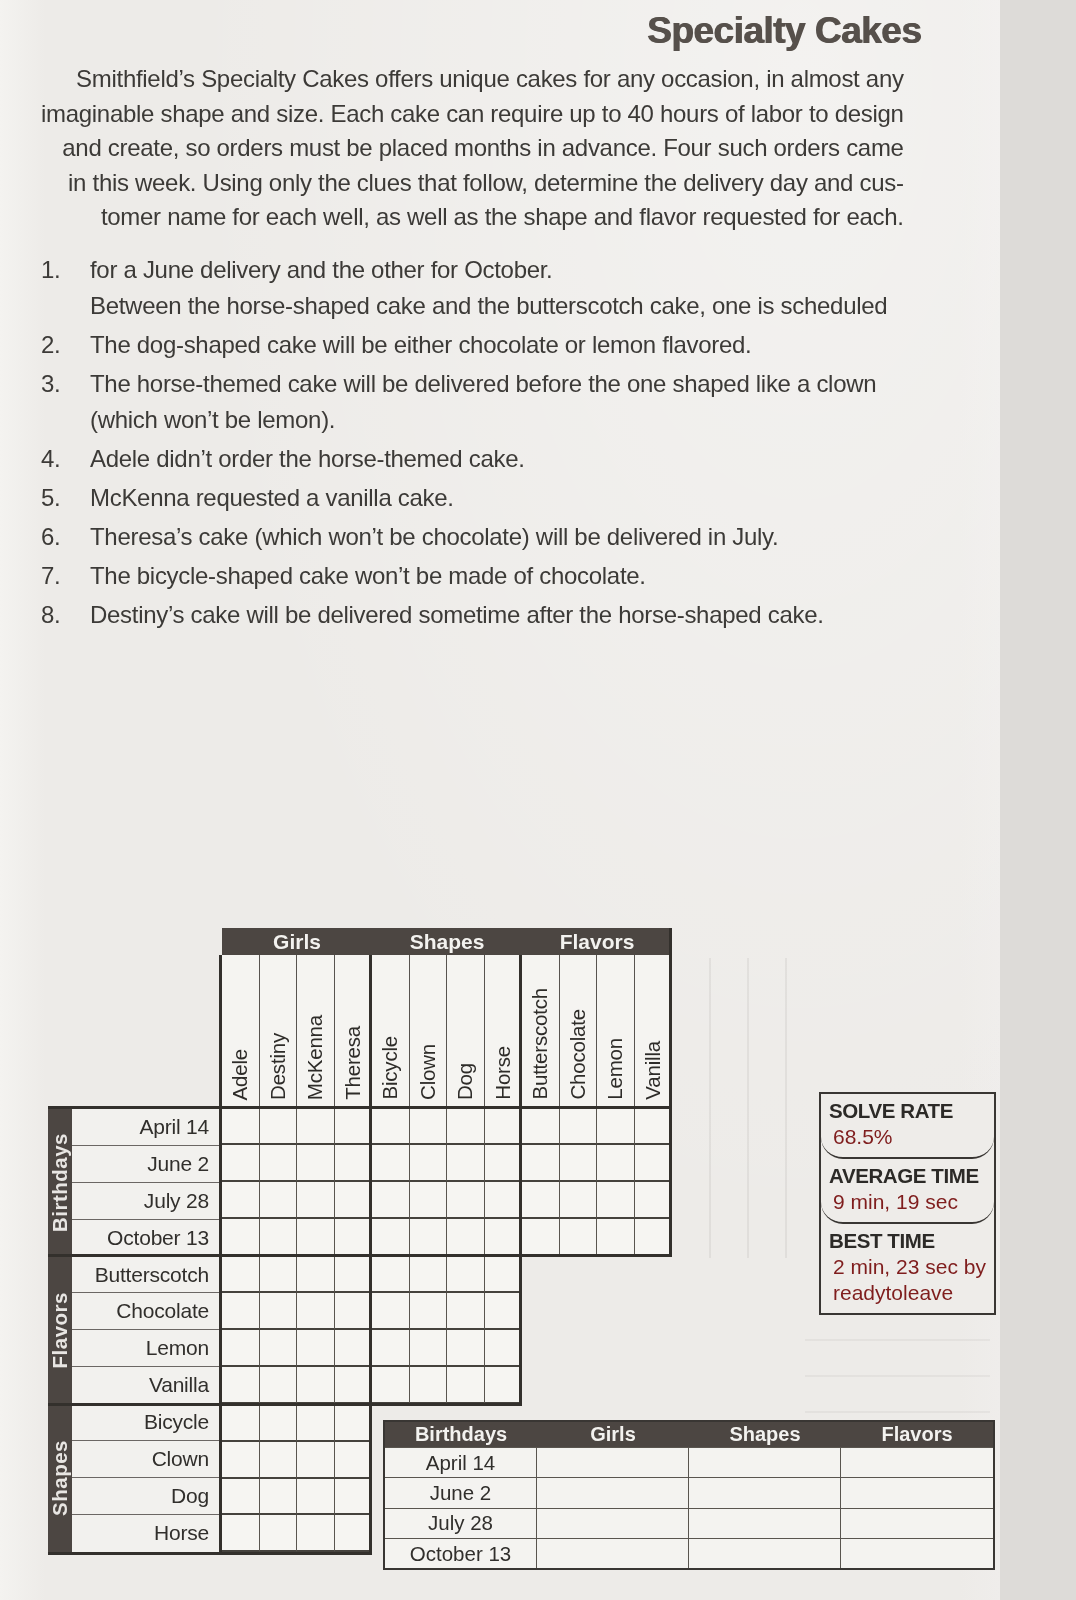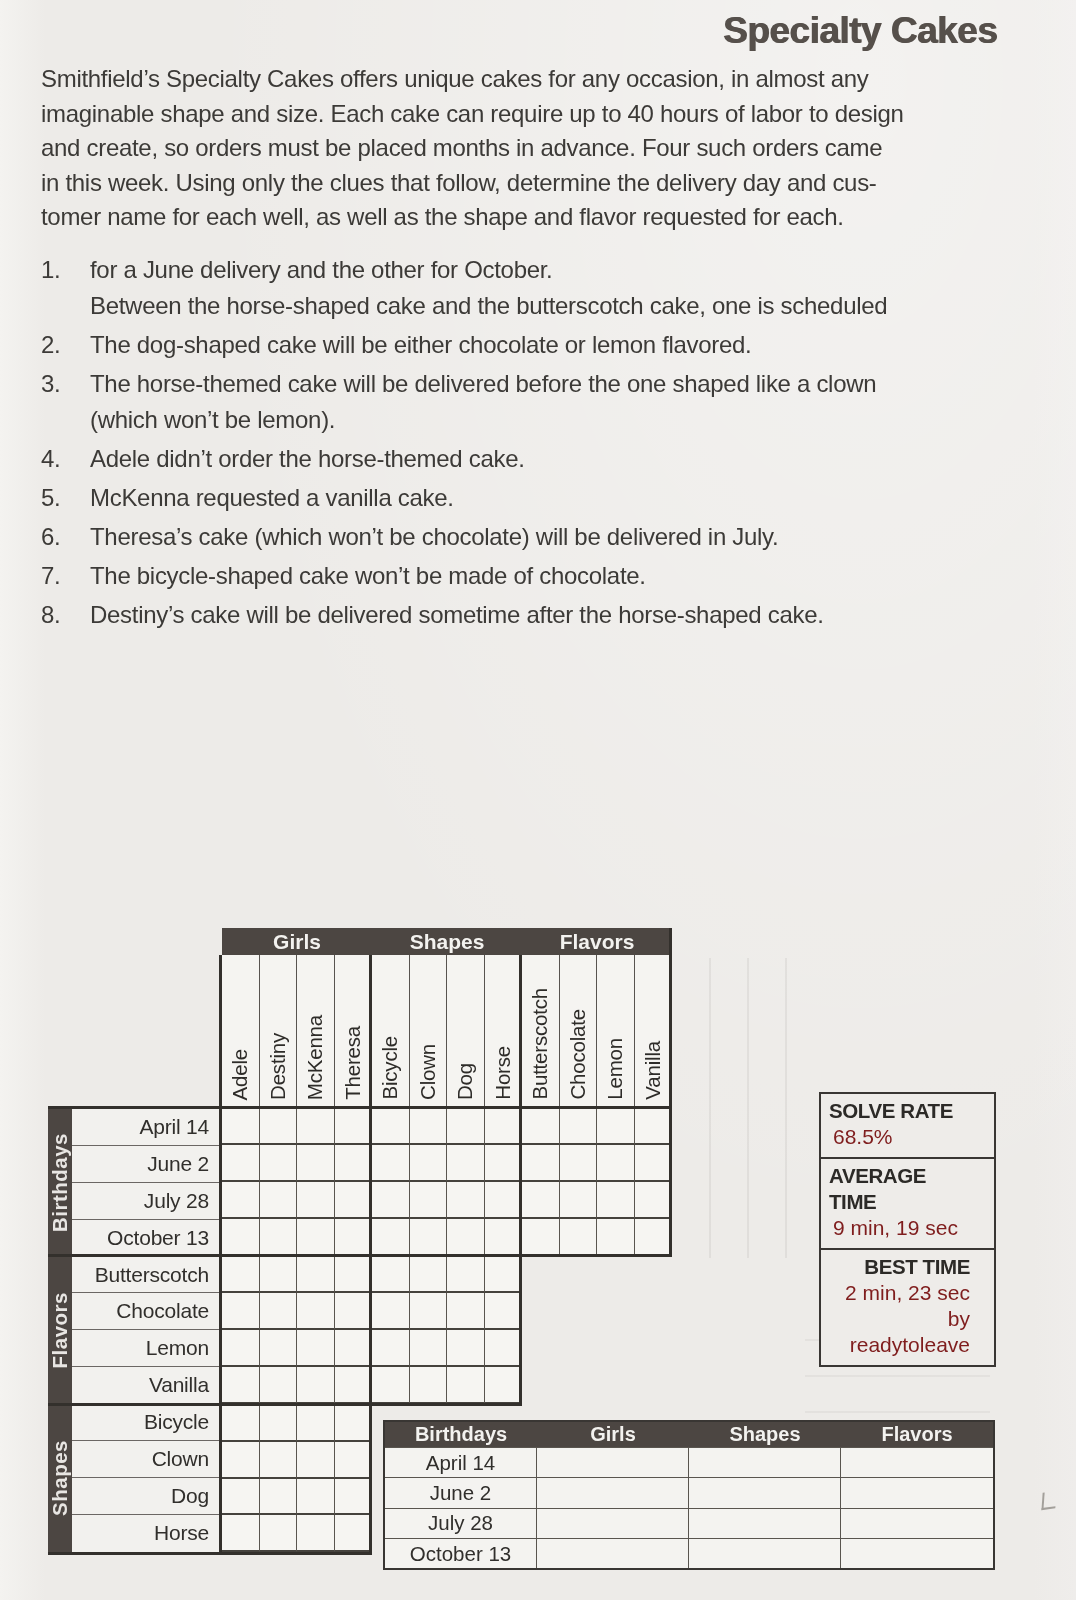--- a/index.html
+++ b/index.html
@@ -1,32 +1,32 @@
 <!DOCTYPE html>
 <html><head>
 <meta charset="utf-8">
 <style>
   html,body{margin:0;padding:0;background:#dddbd8;}
   .page{
-    position:relative;width:1076px;height:1600px;overflow:hidden;
+    position:relative;width:1000px;height:1600px;overflow:hidden;
     font-family:"Liberation Sans","DejaVu Sans",sans-serif;
     color:#3b3835;
     background:
       radial-gradient(ellipse at 80% 5%, rgba(255,255,255,.35), rgba(255,255,255,0) 55%),
       linear-gradient(90deg, #f4f3f0 0px, #edebe8 45px, #edebe8 96%, #efedeb 100%);
   }
   
   .title{
     position:absolute;top:10px;right:79px;
     font-size:37px;font-weight:800;letter-spacing:-.5px;color:#56504b;
     text-shadow:1px 0 0 #56504b;
   }
   
   .intro{position:absolute;left:41px;top:62px;font-size:24px;line-height:34.6px;letter-spacing:-.3px;color:#3c3a37;}
-  .iline{white-space:nowrap;}
+  .iline{white-space:nowrap;text-align:right;}
   
   .clues{position:absolute;left:41px;top:252px;font-size:24px;letter-spacing:-.3px;color:#3c3a37;}
   .clue{display:flex;margin-bottom:3px;}
   .cnum{width:49px;flex:none;line-height:36px;}
   .cline{white-space:nowrap;line-height:36px;}
   
   .gheader{
     position:absolute;left:222px;top:928px;width:450px;height:27px;
     background:#4c4642;display:flex;
   }
@@ -61,22 +61,22 @@
   .rowlabels{position:absolute;left:72px;top:1109px;width:147px;height:443px;display:flex;flex-direction:column;}
   .rcell{
     height:36.9px;box-sizing:border-box;background:#f2f1ee;
     border-bottom:1px solid #6b6764;
     display:flex;align-items:center;justify-content:flex-end;
     padding-right:10px;font-size:21px;letter-spacing:-.2px;color:#312f2c;
   }
   .rcell:last-child{border-bottom:none;}
   
   .stats{position:absolute;left:819px;top:1092px;width:177px;border:2px solid #393633;box-sizing:border-box;background:#eeece9;}
-  .stat{border-bottom:2px solid #393633;padding:4px 24px 7px 8px;}
-  .stat:last-child{border-bottom:none;text-align:right;}
+  .stat{border-bottom:2px solid #393633;padding:4px 6px 7px 8px;border-radius:22px;}
+  .stat:last-child{border-bottom:none;}
   .stat .slabel{font-weight:bold;font-size:20.5px;letter-spacing:-.4px;color:#2c2a27;line-height:26px;}
   .stat .sval{font-size:21px;color:#7f1d1d;line-height:26px;padding-left:4px;}
   
   .answer{position:absolute;left:383px;top:1420px;width:612px;border:2px solid #393633;box-sizing:border-box;background:#f4f3f0;}
   .ahead{height:25px;background:#4c4642;display:flex;}
   .ahead span{width:25%;text-align:center;line-height:25px;color:#f3f2ef;font-weight:bold;font-size:20px;}
   .arow{display:flex;height:29.3px;border-top:1px solid #59554f;}
   .arow:first-of-type{border-top:none;}
   .acell{width:25%;box-sizing:border-box;border-right:1px solid #59554f;}
   .acell:last-child{border-right:none;}

